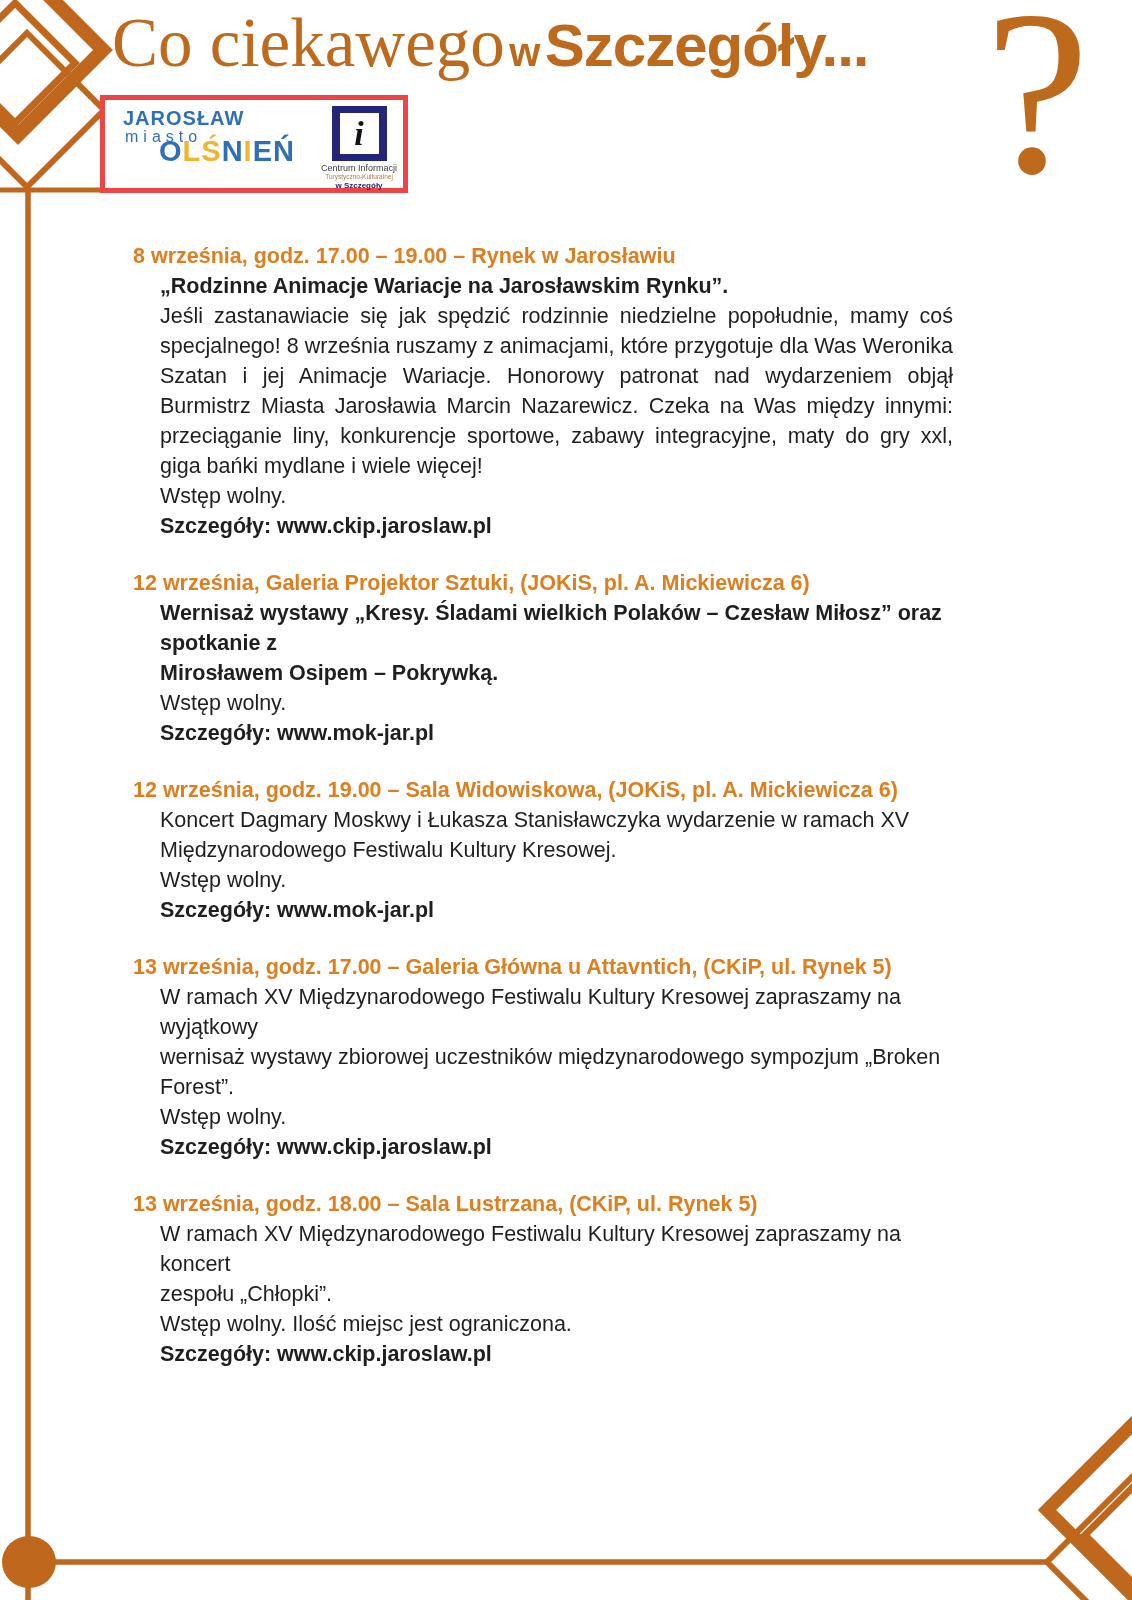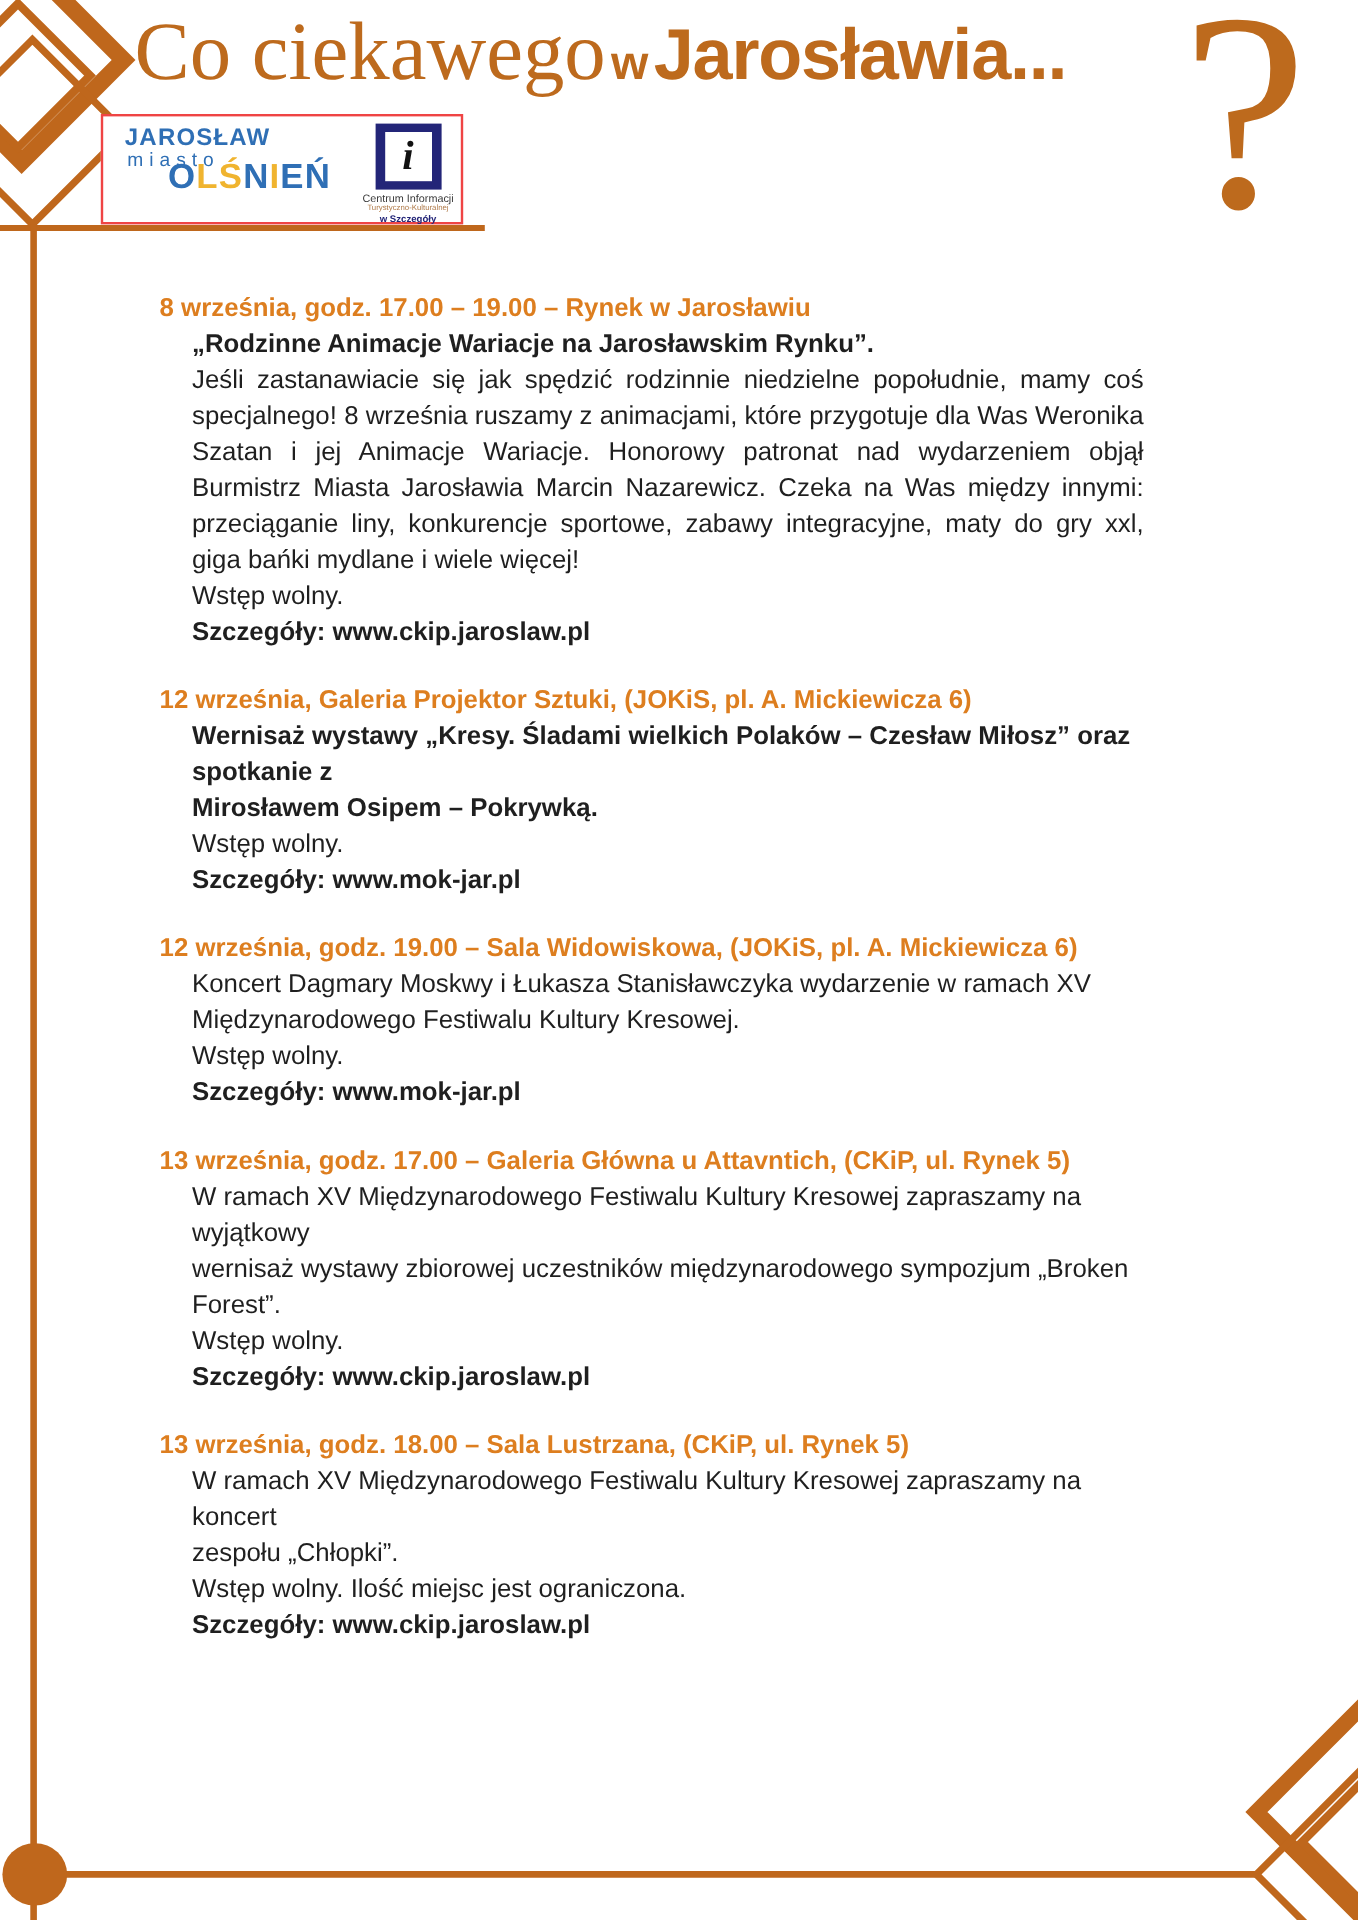--- a/index.html
+++ b/index.html
@@ -15,22 +15,22 @@
   
   .header-line { position:absolute; left:112px; top:4px; white-space:nowrap; color:#bd6a1d; }
   .t-serif { font-family:"Liberation Serif", serif; font-size:69px; }
   .t-w     { font-weight:bold; font-size:40px; }
   .t-bold  { font-weight:bold; font-size:60px; letter-spacing:-1px; }
   .qmark   { position:absolute; left:985px; top:-42px; font-family:"Liberation Serif", serif;
              font-size:235px; color:#bd6a1d; }
   .subtitle{ position:absolute; left:443px; top:110px; font-size:56px; color:#bd6a1d; white-space:nowrap; }
 
   
-  .logo-box { position:absolute; left:84px; top:95px; width:298px; height:88px;
-              border:2px solid #ef4444; background:#fff;text-decoration:underline; }
+  .logo-box { position:absolute; left:100px; top:95px; width:298px; height:88px;
+              border:5px solid #ef4444; background:#fff;text-decoration:underline; }
   .city-logo { position:absolute; left:18px; top:8px; line-height:1; }
   .jar    { font-size:20px; font-weight:bold; color:#2f6fb5; letter-spacing:1px; }
   .miasto { font-size:16px; letter-spacing:5px; color:#2f6fb5; margin:1px 0 0 2px; }
   .olsnien{ font-size:29px; font-weight:bold; margin:-8px 0 0 36px; letter-spacing:1px; white-space:nowrap;text-align:right; }
   .info-logo { position:absolute; left:212px; top:6px; width:84px; text-align:center; line-height:1.15; }
   .info-square { width:55px; height:55px; background:#232578; margin:0 auto;
                  display:flex; align-items:center; justify-content:center; }
   .info-inner  { width:39px; height:41px; background:#ffffff;
                  display:flex; align-items:center; justify-content:center; }
   .info-i { font-family:"Liberation Serif", serif; font-style:italic; font-weight:bold;
@@ -68,21 +68,21 @@
     <g stroke="#bf671c" fill="none">
       <polygon points="1132,1425 1217,1510 1132,1595 1047,1510" stroke-width="13"></polygon>
       <polygon points="1140,1480 1195,1535 1140,1590 1085,1535" stroke-width="7"></polygon>
       <polygon points="1132,1477 1217,1562 1132,1647 1047,1562" stroke-width="6"></polygon>
     </g>
   </svg>
 
   <div class="header-line">
     <span class="t-serif">Co ciekawego</span>
     <span class="t-w">w</span>
-    <span class="t-bold">Jarosławia...</span>
+    <span class="t-bold">Szczegóły...</span>
   </div>
   <div class="qmark">?</div>
 
   <div class="logo-box">
     <div class="city-logo">
       <div class="jar">JAROSŁAW</div>
       <div class="miasto">miasto</div>
       <div class="olsnien"><span style="color: rgb(47, 111, 181);">O</span><span style="color: rgb(240, 180, 47);">L</span><span style="color: rgb(240, 180, 47);">Ś</span><span style="color: rgb(47, 111, 181);">N</span><span style="color: rgb(240, 180, 47);">I</span><span style="color: rgb(47, 111, 181);">E</span><span style="color: rgb(47, 111, 181);">Ń</span></div>
     </div>
     <div class="info-logo">

